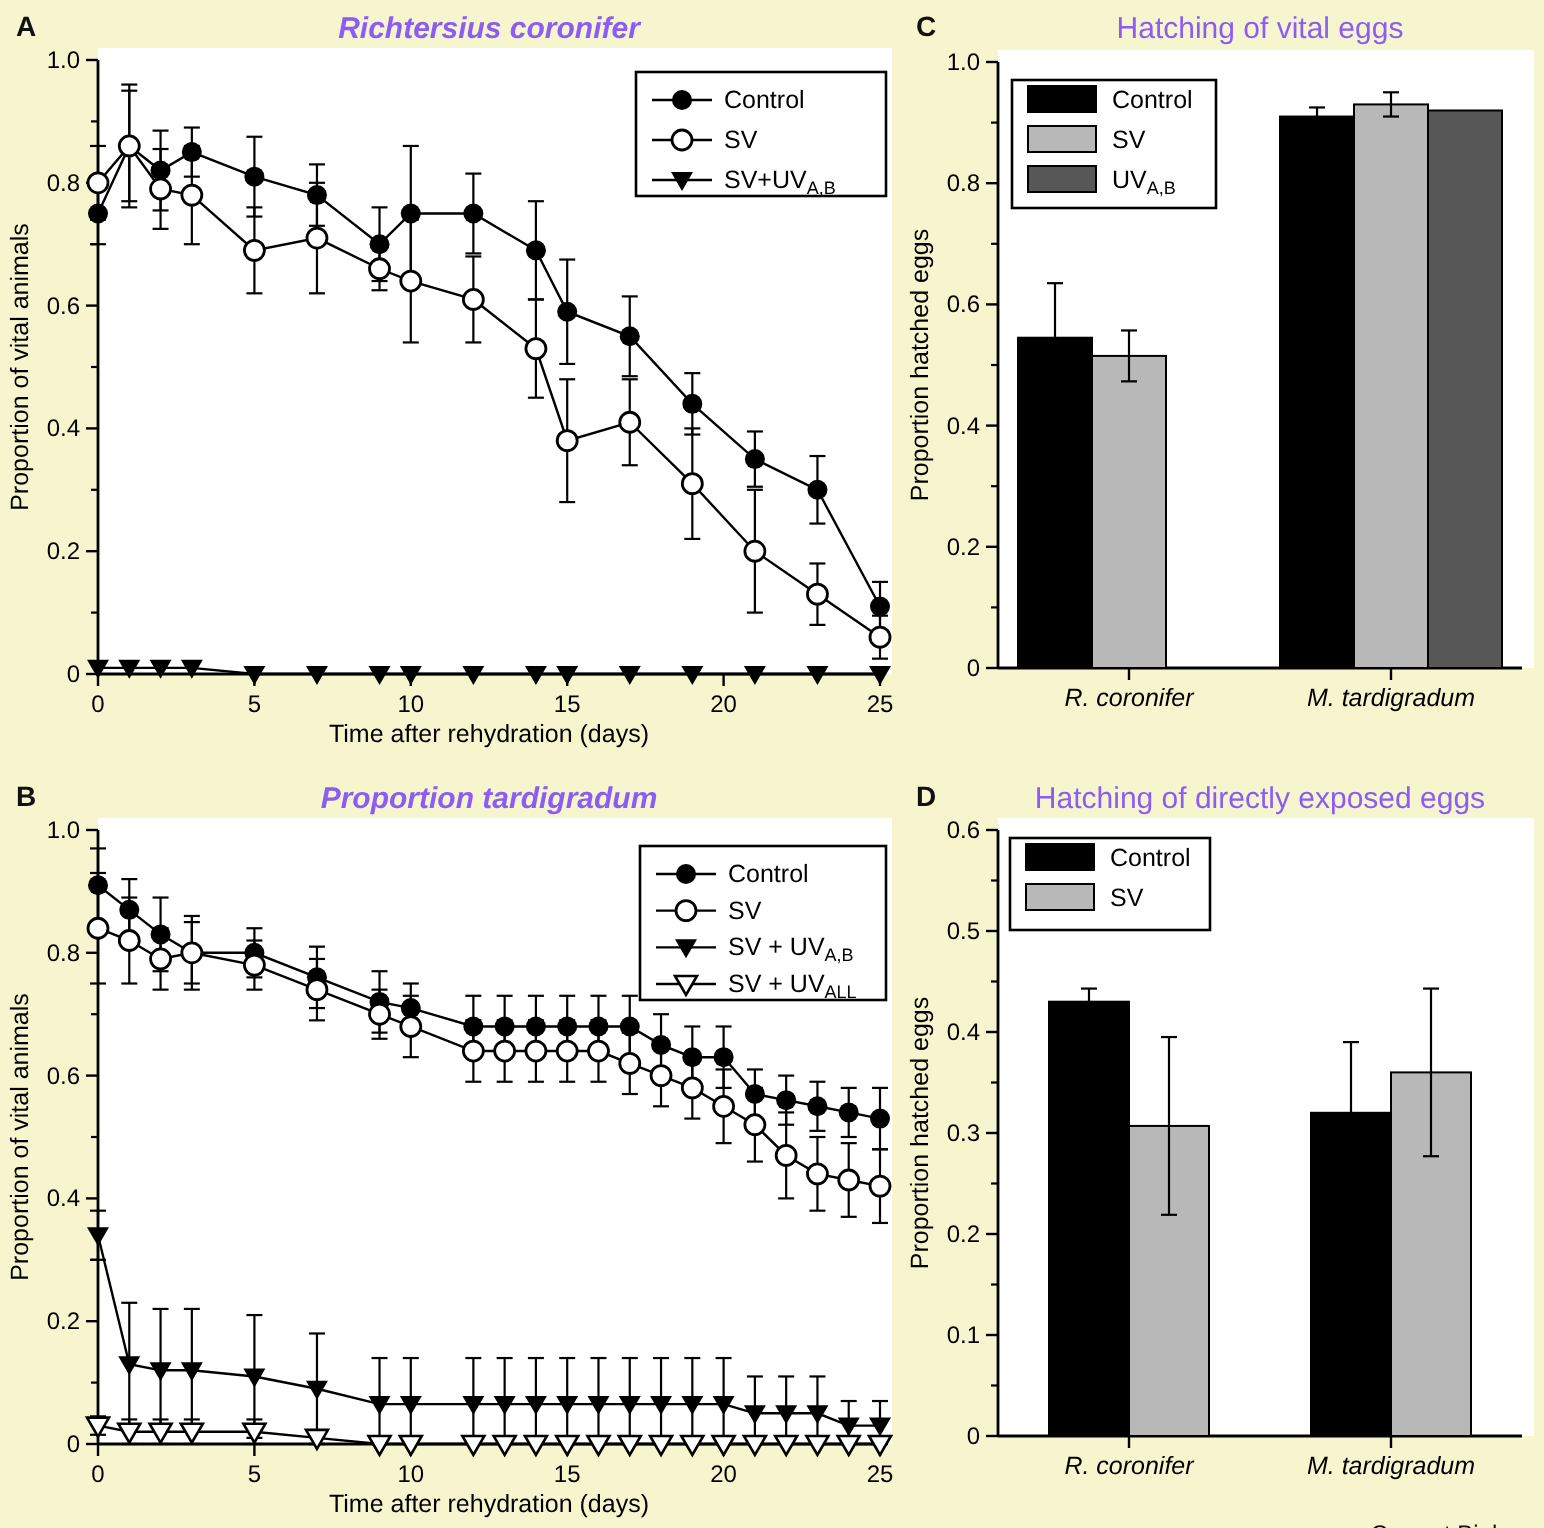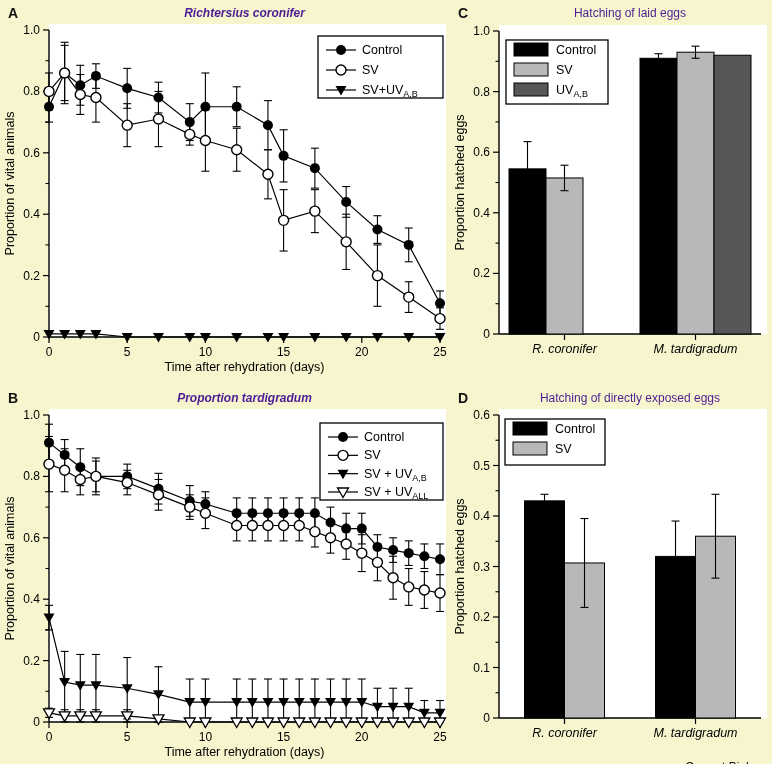--- a/index.html
+++ b/index.html
@@ -1,20 +1,20 @@
 <!DOCTYPE html>
 <html><head>
 <meta charset="utf-8">
 <style>
   html,body{margin:0;padding:0;}
   .figure{position:relative;width:772px;height:764px;background:#f7f5cd;font-family:"Liberation Sans",sans-serif;overflow:hidden;}
   .panel{position:absolute;}
   .panel svg{position:absolute;left:0;top:0;overflow:visible;}
   .plabel{position:absolute;left:8px;top:5px;font-weight:bold;font-size:14px;color:#111;z-index:2;}
-  .ptitle{position:absolute;top:6px;text-align:center;font-size:12px;color:#4c1d95;z-index:2;}
+  .ptitle{position:absolute;top:6px;text-align:center;font-size:15px;color:#8b5cf6;z-index:2;}
   .ptitle.sp{font-style:italic;font-weight:bold;}
   .credit{position:absolute;right:4px;top:744px;font-size:12px;color:#111;margin-top:16px;}
   svg text{font-family:"Liberation Sans",sans-serif;fill:#000;}
 </style>
 </head>
 <body>
 
 <div class="figure">
 
   <div class="panel" style="left:0;top:0;width:452px;height:383px;">
@@ -578,21 +578,21 @@
         <path d="M 337.5 84.66666666666666 L 348.5 84.66666666666666 L 343 94.16666666666666 Z" fill="#000"></path>
         <text x="364" y="92.66666666666666" font-size="12.5" text-anchor="start">SV + UV<tspan font-size="9" dy="3">A,B</tspan></text>
         <line x1="328" y1="107" x2="358" y2="107" stroke="#000" stroke-width="1.2"></line>
         <path d="M 337.5 103 L 348.5 103 L 343 112.5 Z" fill="#fff" stroke="#000" stroke-width="1.3"></path>
         <text x="364" y="111" font-size="12.5" text-anchor="start">SV + UV<tspan font-size="9" dy="3">ALL</tspan></text>
       </svg>
   </div>
 
   <div class="panel" style="left:450px;top:0;width:322px;height:380px;">
     <span class="plabel">C</span>
-    <span class="ptitle" style="left:49px;width:262px;">Hatching of laid eggs</span>
+    <span class="ptitle" style="left:49px;width:262px;">Hatching of vital eggs</span>
     <svg id="svgC" width="322" height="380">
         <rect x="49" y="25" width="268" height="309" fill="#fff"></rect>
         <line x1="49" y1="31" x2="49" y2="334" stroke="#000" stroke-width="1.4"></line>
         <line x1="49" y1="334" x2="311" y2="334" stroke="#000" stroke-width="1.4"></line>
         <line x1="43" y1="334" x2="49" y2="334" stroke="#000" stroke-width="1.2"></line>
         <text x="40" y="338" font-size="12" text-anchor="end">0</text>
         <line x1="43" y1="273.4" x2="49" y2="273.4" stroke="#000" stroke-width="1.2"></line>
         <text x="40" y="277.4" font-size="12" text-anchor="end">0.2</text>
         <line x1="43" y1="212.8" x2="49" y2="212.8" stroke="#000" stroke-width="1.2"></line>
         <text x="40" y="216.8" font-size="12" text-anchor="end">0.4</text>

